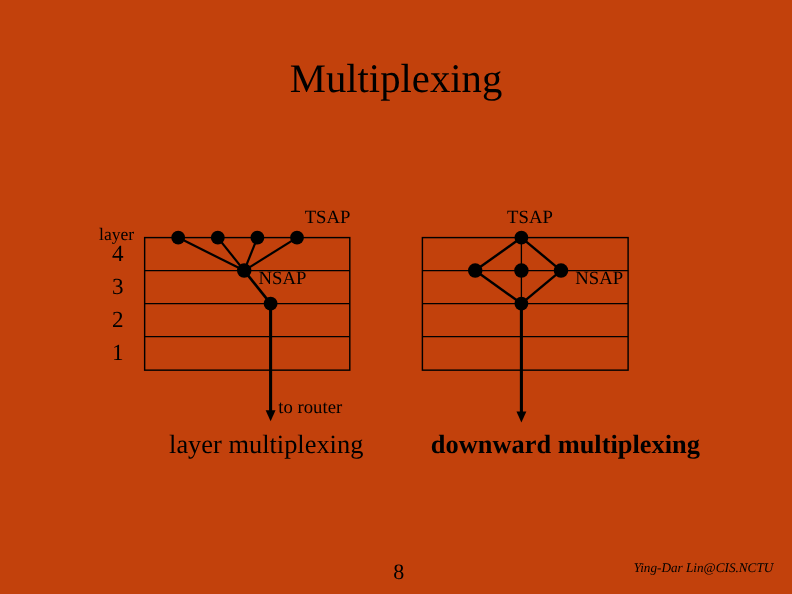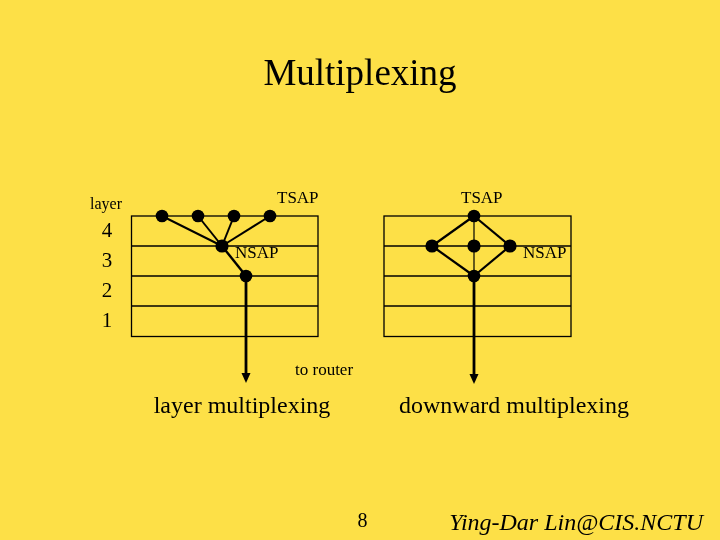--- a/index.html
+++ b/index.html
@@ -4,32 +4,32 @@
 <style>
   html, body {
     margin: 0;
     padding: 0;
     background: #ffffff;
   }
   .slide {
     position: relative;
     width: 720px;
     height: 540px;
-    background: #fde047;
+    background: #c2410c;
     overflow: hidden;
     font-family: "Liberation Serif", "DejaVu Serif", serif;
     color: #000000;
   }
   .abs { position: absolute; line-height: 1; white-space: nowrap; }
   .title {
     left: 0; right: 0; top: 54px;
     text-align: center;
     font-size: 37px;
   }
-  .layer-label { left: 90px; top: 196px; font-size: 16px; }
+  .layer-label { left: 90px; top: 206px; font-size: 16px; }
   .layer-num {
     width: 24px;
     text-align: center;
     font-size: 21px;
   }
   .sap-label { font-size: 17px; font-family: Liberation Serif, serif; }
   .router-label { font-size: 17px; }
   .caption {
     width: 250px;
     text-align: center;
@@ -37,21 +37,21 @@
     top: 393px;
   }
   .page-num {
     left: 350px; top: 510px;
     width: 25px;
     text-align: center;
     font-size: 20px;
   }
   .credit {
     right: 17px; top: 510px;
-    font-size: 24px;
+    font-size: 12px;
     font-style: italic;
   }
   svg.canvas {
     position: absolute;
     left: 0; top: 0;
   }
 </style>
 </head>
 <body>
 
@@ -108,24 +108,24 @@
   </svg>
 
   <div class="abs layer-label">layer</div>
   <div class="abs layer-num" style="left:95px; top:220px;">4</div>
   <div class="abs layer-num" style="left:95px; top:250px;">3</div>
   <div class="abs layer-num" style="left:95px; top:280px;">2</div>
   <div class="abs layer-num" style="left:95px; top:310px;">1</div>
 
   <div class="abs sap-label" style="left:277px; top:189px;">TSAP</div>
   <div class="abs sap-label" style="left:235px; top:244px;">NSAP</div>
-  <div class="abs router-label" style="left:253px; top:361px;margin-left:42px;">to router</div>
+  <div class="abs router-label" style="left:253px; top:361px;">to router</div>
 
   <div class="abs sap-label" style="left:461px; top:189px;">TSAP</div>
   <div class="abs sap-label" style="left:523px; top:244px;">NSAP</div>
 
   <div class="abs caption" style="left:117px;">layer multiplexing</div>
-  <div class="abs caption" style="left:389px;">downward multiplexing</div>
+  <div class="abs caption" style="left:389px;font-weight:bold;">downward multiplexing</div>
 
   <div class="abs page-num">8</div>
   <div class="abs credit">Ying-Dar Lin@CIS.NCTU</div>
 
 </div>
 
 </body></html>

